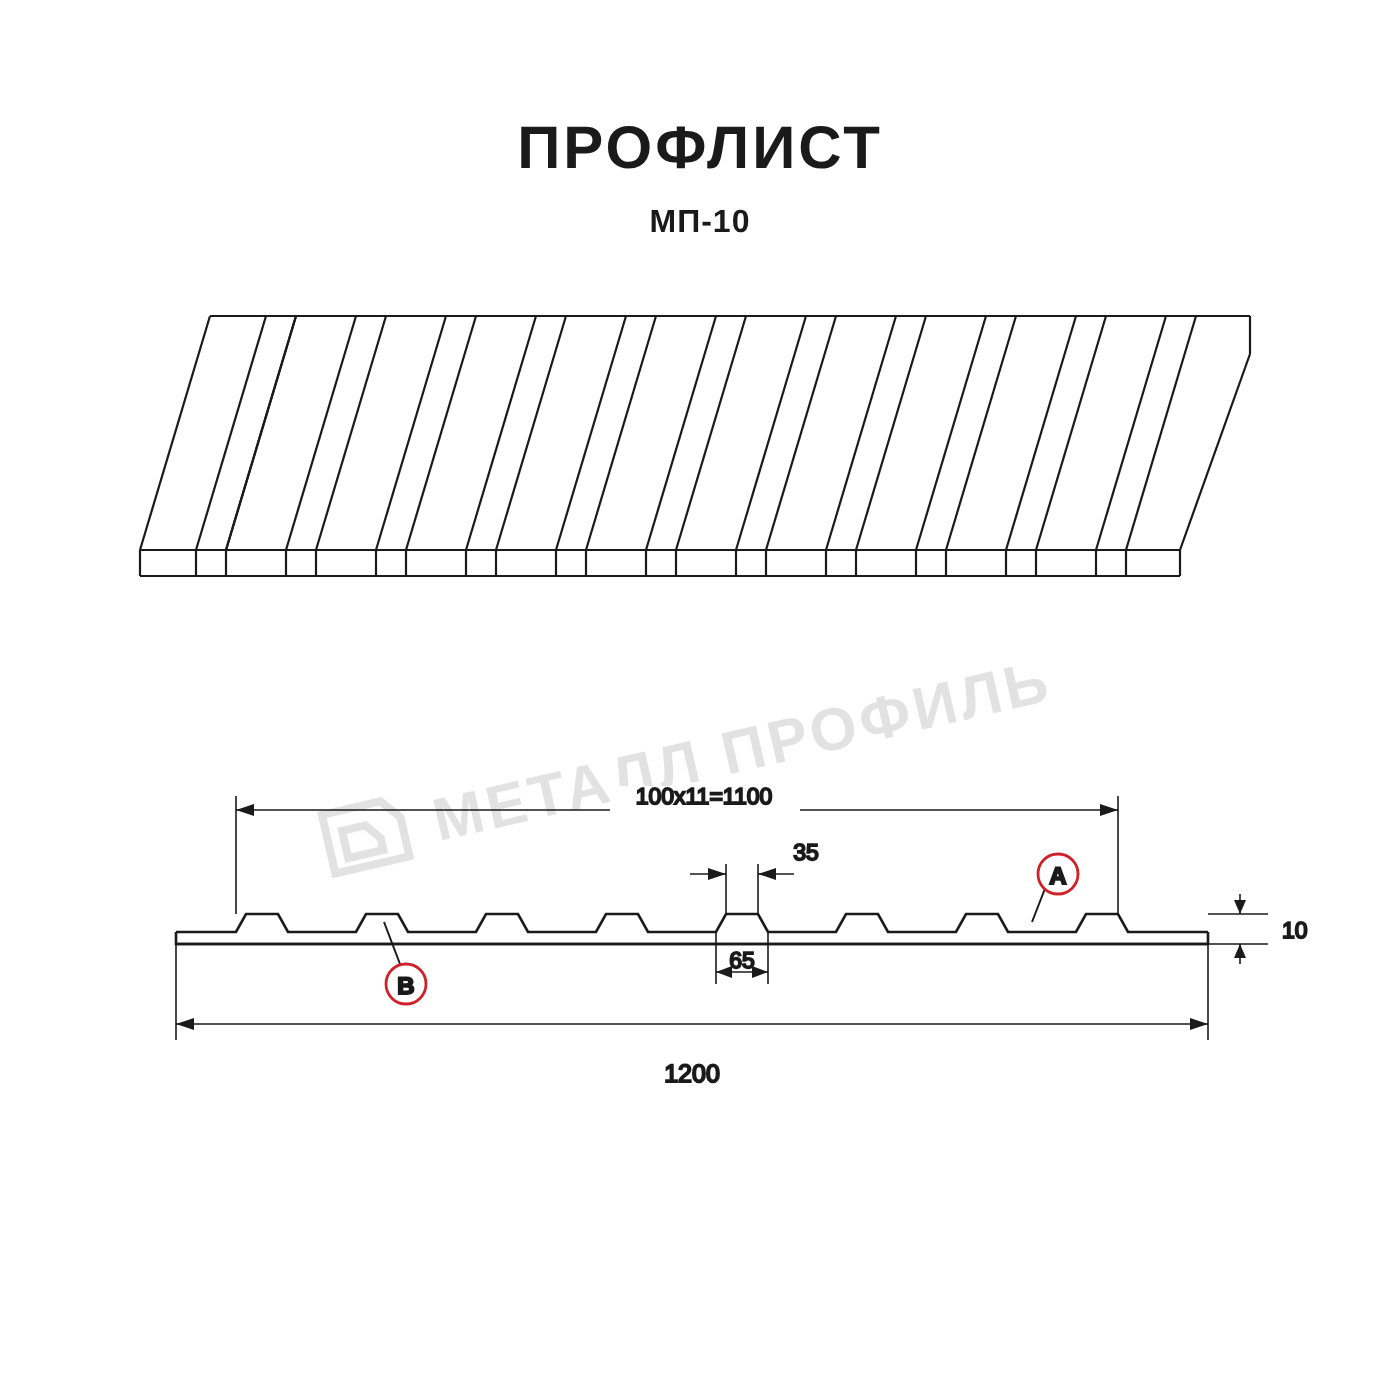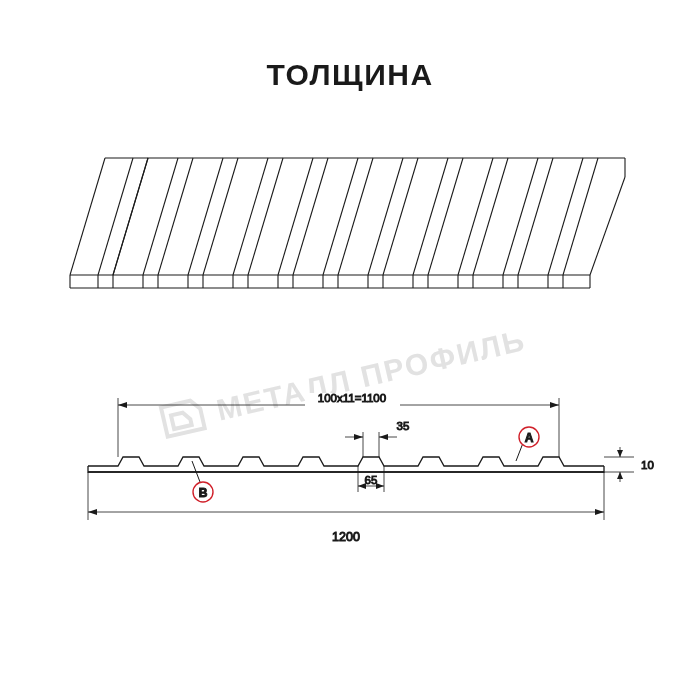--- a/index.html
+++ b/index.html
@@ -67,21 +67,22 @@
   .lbl {
     font-family: "Liberation Sans", sans-serif;
     fill: #1a1a1a;
   }
 </style>
 </head>
 <body>
 
 <div id="page">
 
-  <div class="title">ТОЛЩИНА</div>
+  <div class="title">ПРОФЛИСТ</div>
+  <div class="subtitle">МП-10</div>
 
   <svg class="svg-layer" width="700" height="700">
     <g transform="translate(225,255) rotate(-13)">
       <g>
         <path d="M0,-18 L30,-18 L38,-8 L38,12 L0,12 Z" fill="none" stroke="#e2e2e2" stroke-width="4"></path>
         <path d="M8,-8 L20,-8 L26,0 L26,6 L8,6 Z" fill="none" stroke="#e2e2e2" stroke-width="4"></path>
       </g>
       <text class="wm-text" x="54" y="8" font-size="30">МЕТАЛЛ ПРОФИЛЬ</text>
     </g>
     <g transform="translate(165,425) rotate(-13)">

